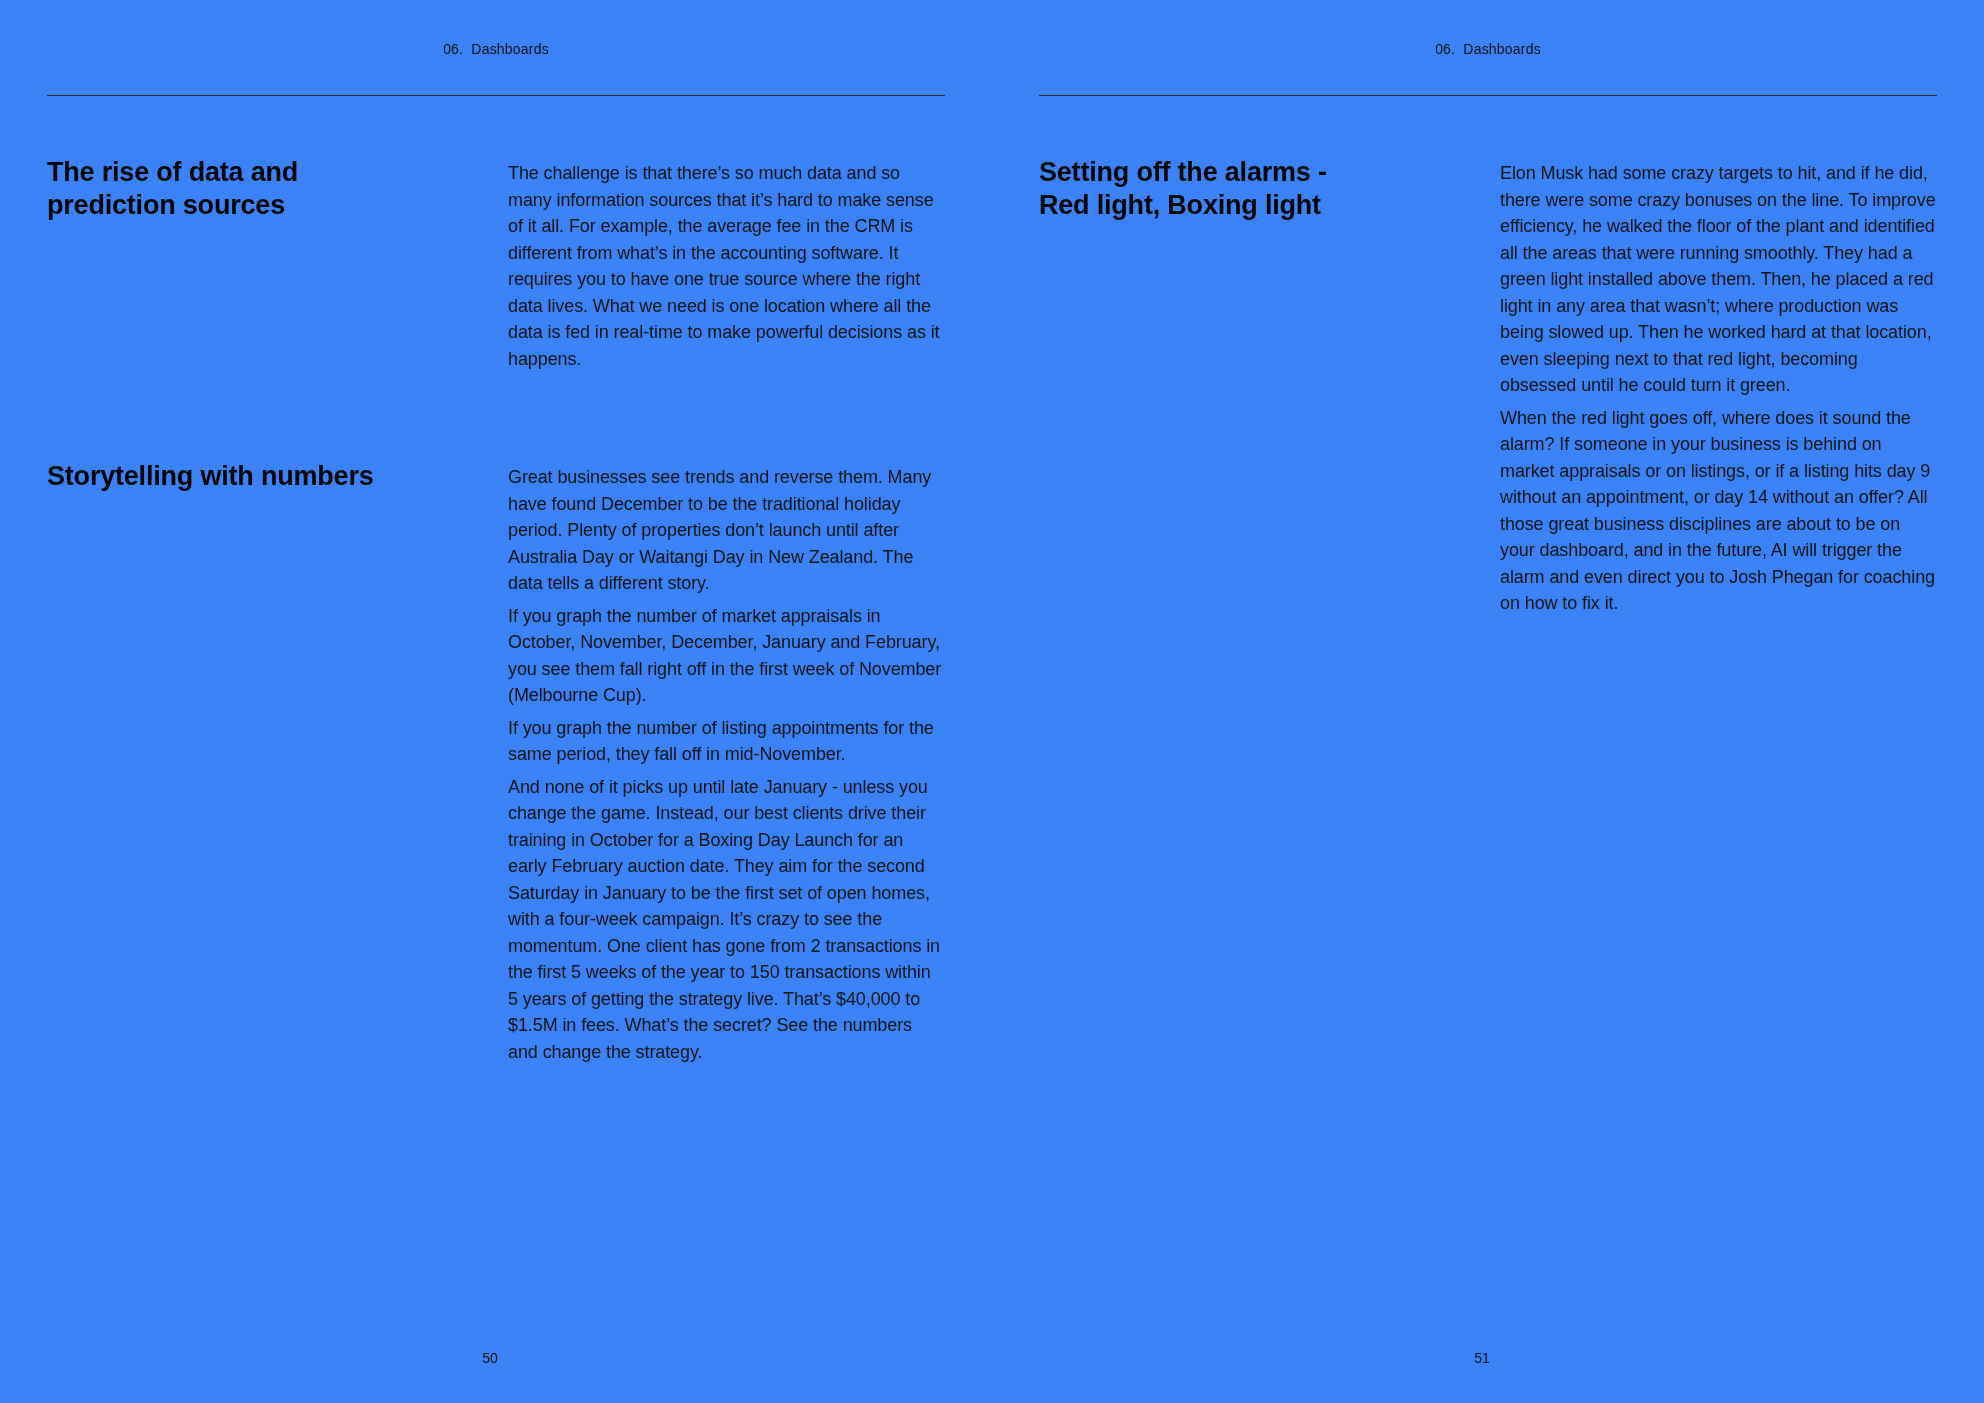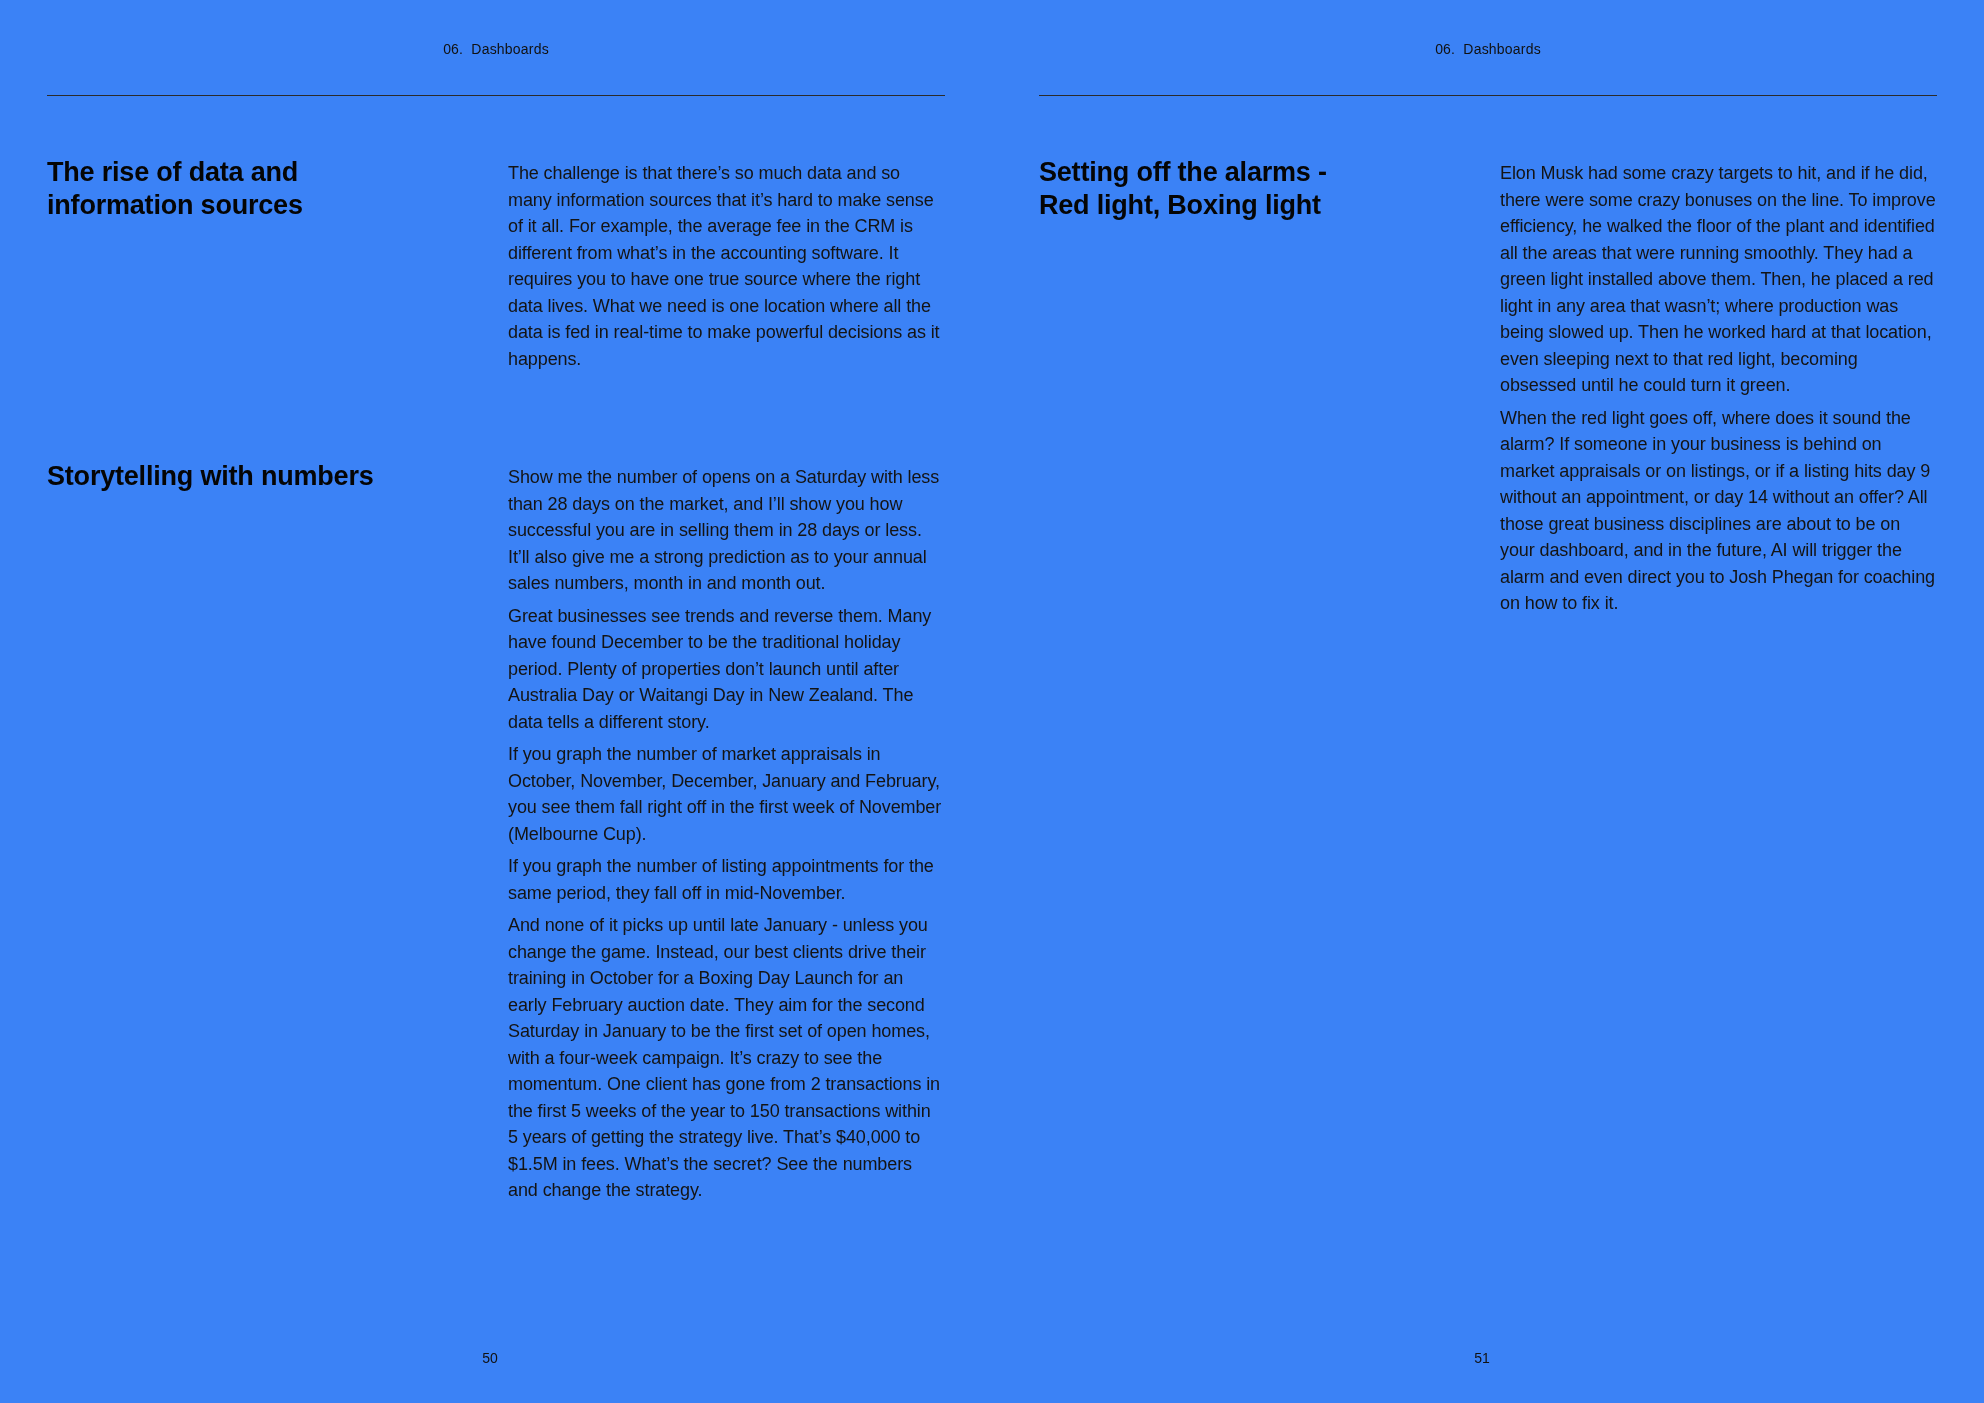--- a/index.html
+++ b/index.html
@@ -104,33 +104,32 @@
     <header class="page-header">
       <span class="running-head">06.  Dashboards</span>
     </header>
     <hr class="rule">
 
     <div class="content">
 
       <div class="section-row">
         <div class="heading-col">
           <h2 class="section-heading">The rise of data and
-information sources</h2>
+prediction sources</h2>
         </div>
         <div class="body-col">
           <p>The challenge is that there’s so much data and so many information sources that it’s hard to make sense of it all. For example, the average fee in the CRM is different from what’s in the accounting software. It requires you to have one true source where the right data lives. What we need is one location where all the data is fed in real-time to make powerful decisions as it happens.</p>
         </div>
       </div>
 
       <div class="section-row">
         <div class="heading-col">
           <h2 class="section-heading">Storytelling with numbers</h2>
         </div>
         <div class="body-col">
-          <p>Show me the number of opens on a Saturday with less than 28 days on the market, and I’ll show you how successful you are in selling them in 28 days or less. It’ll also give me a strong prediction as to your annual sales numbers, month in and month out.</p>
           <p>Great businesses see trends and reverse them. Many have found December to be the traditional holiday period. Plenty of properties don’t launch until after Australia Day or Waitangi Day in New Zealand. The data tells a different story.</p>
           <p>If you graph the number of market appraisals in October, November, December, January and February, you see them fall right off in the first week of November (Melbourne Cup).</p>
           <p>If you graph the number of listing appointments for the same period, they fall off in mid-November.</p>
           <p>And none of it picks up until late January - unless you change the game. Instead, our best clients drive their training in October for a Boxing Day Launch for an early February auction date. They aim for the second Saturday in January to be the first set of open homes, with a four-week campaign. It’s crazy to see the momentum. One client has gone from 2 transactions in the first 5 weeks of the year to 150 transactions within 5 years of getting the strategy live. That’s $40,000 to $1.5M in fees. What’s the secret? See the numbers and change the strategy.</p>
         </div>
       </div>
 
     </div>
 
     <span class="folio">50</span>

